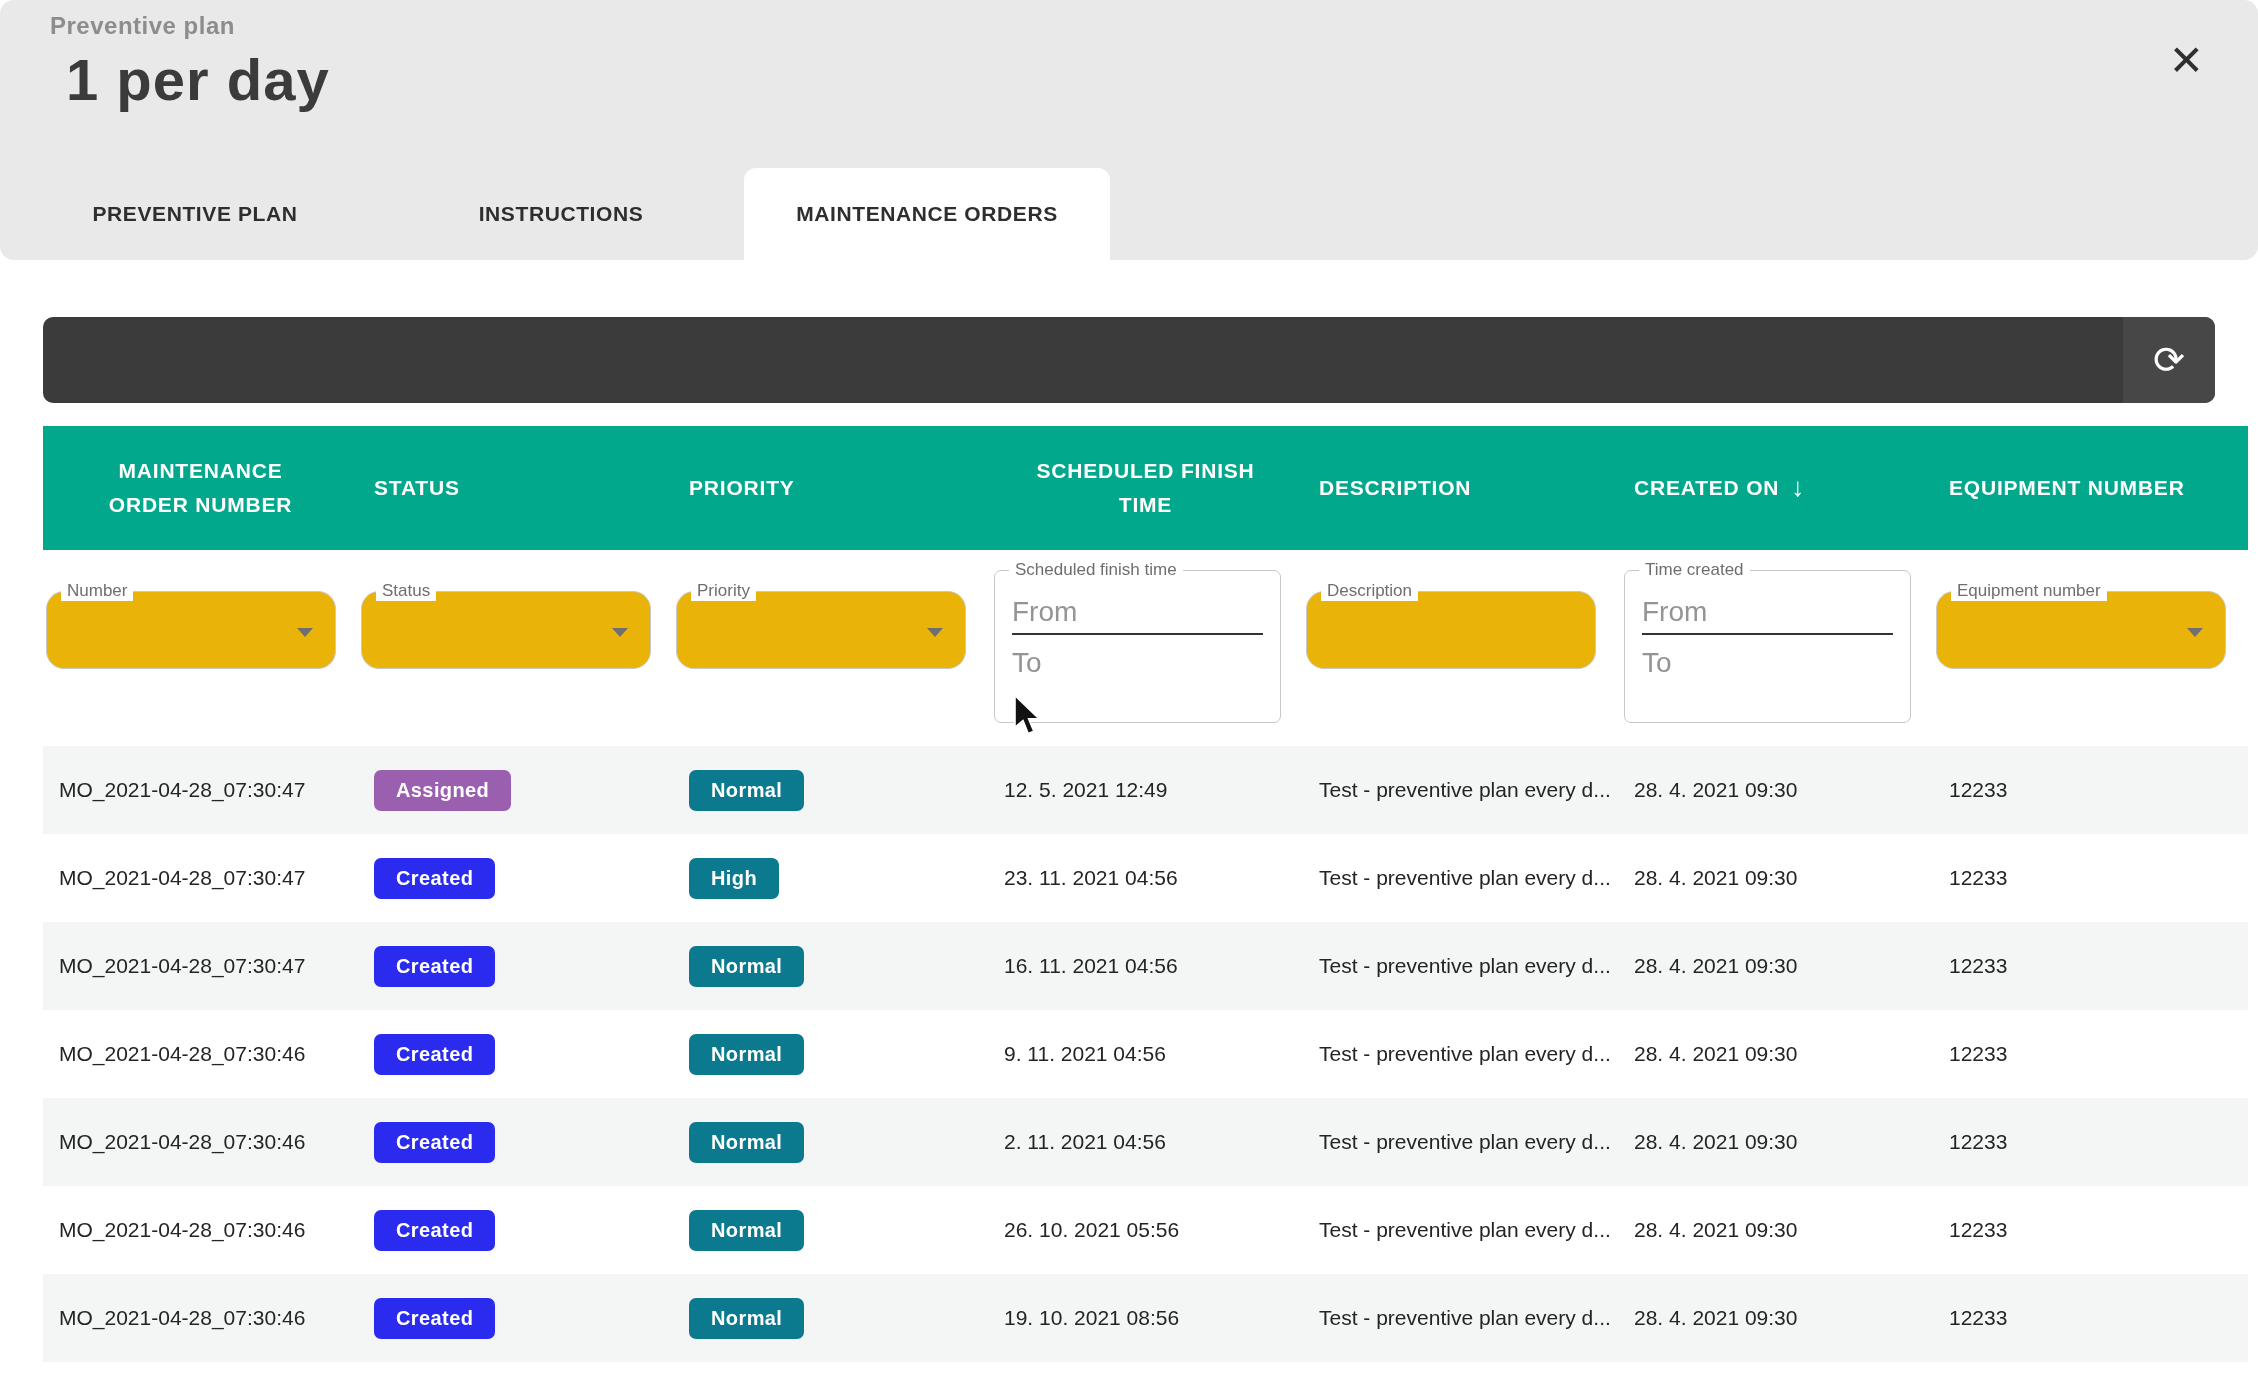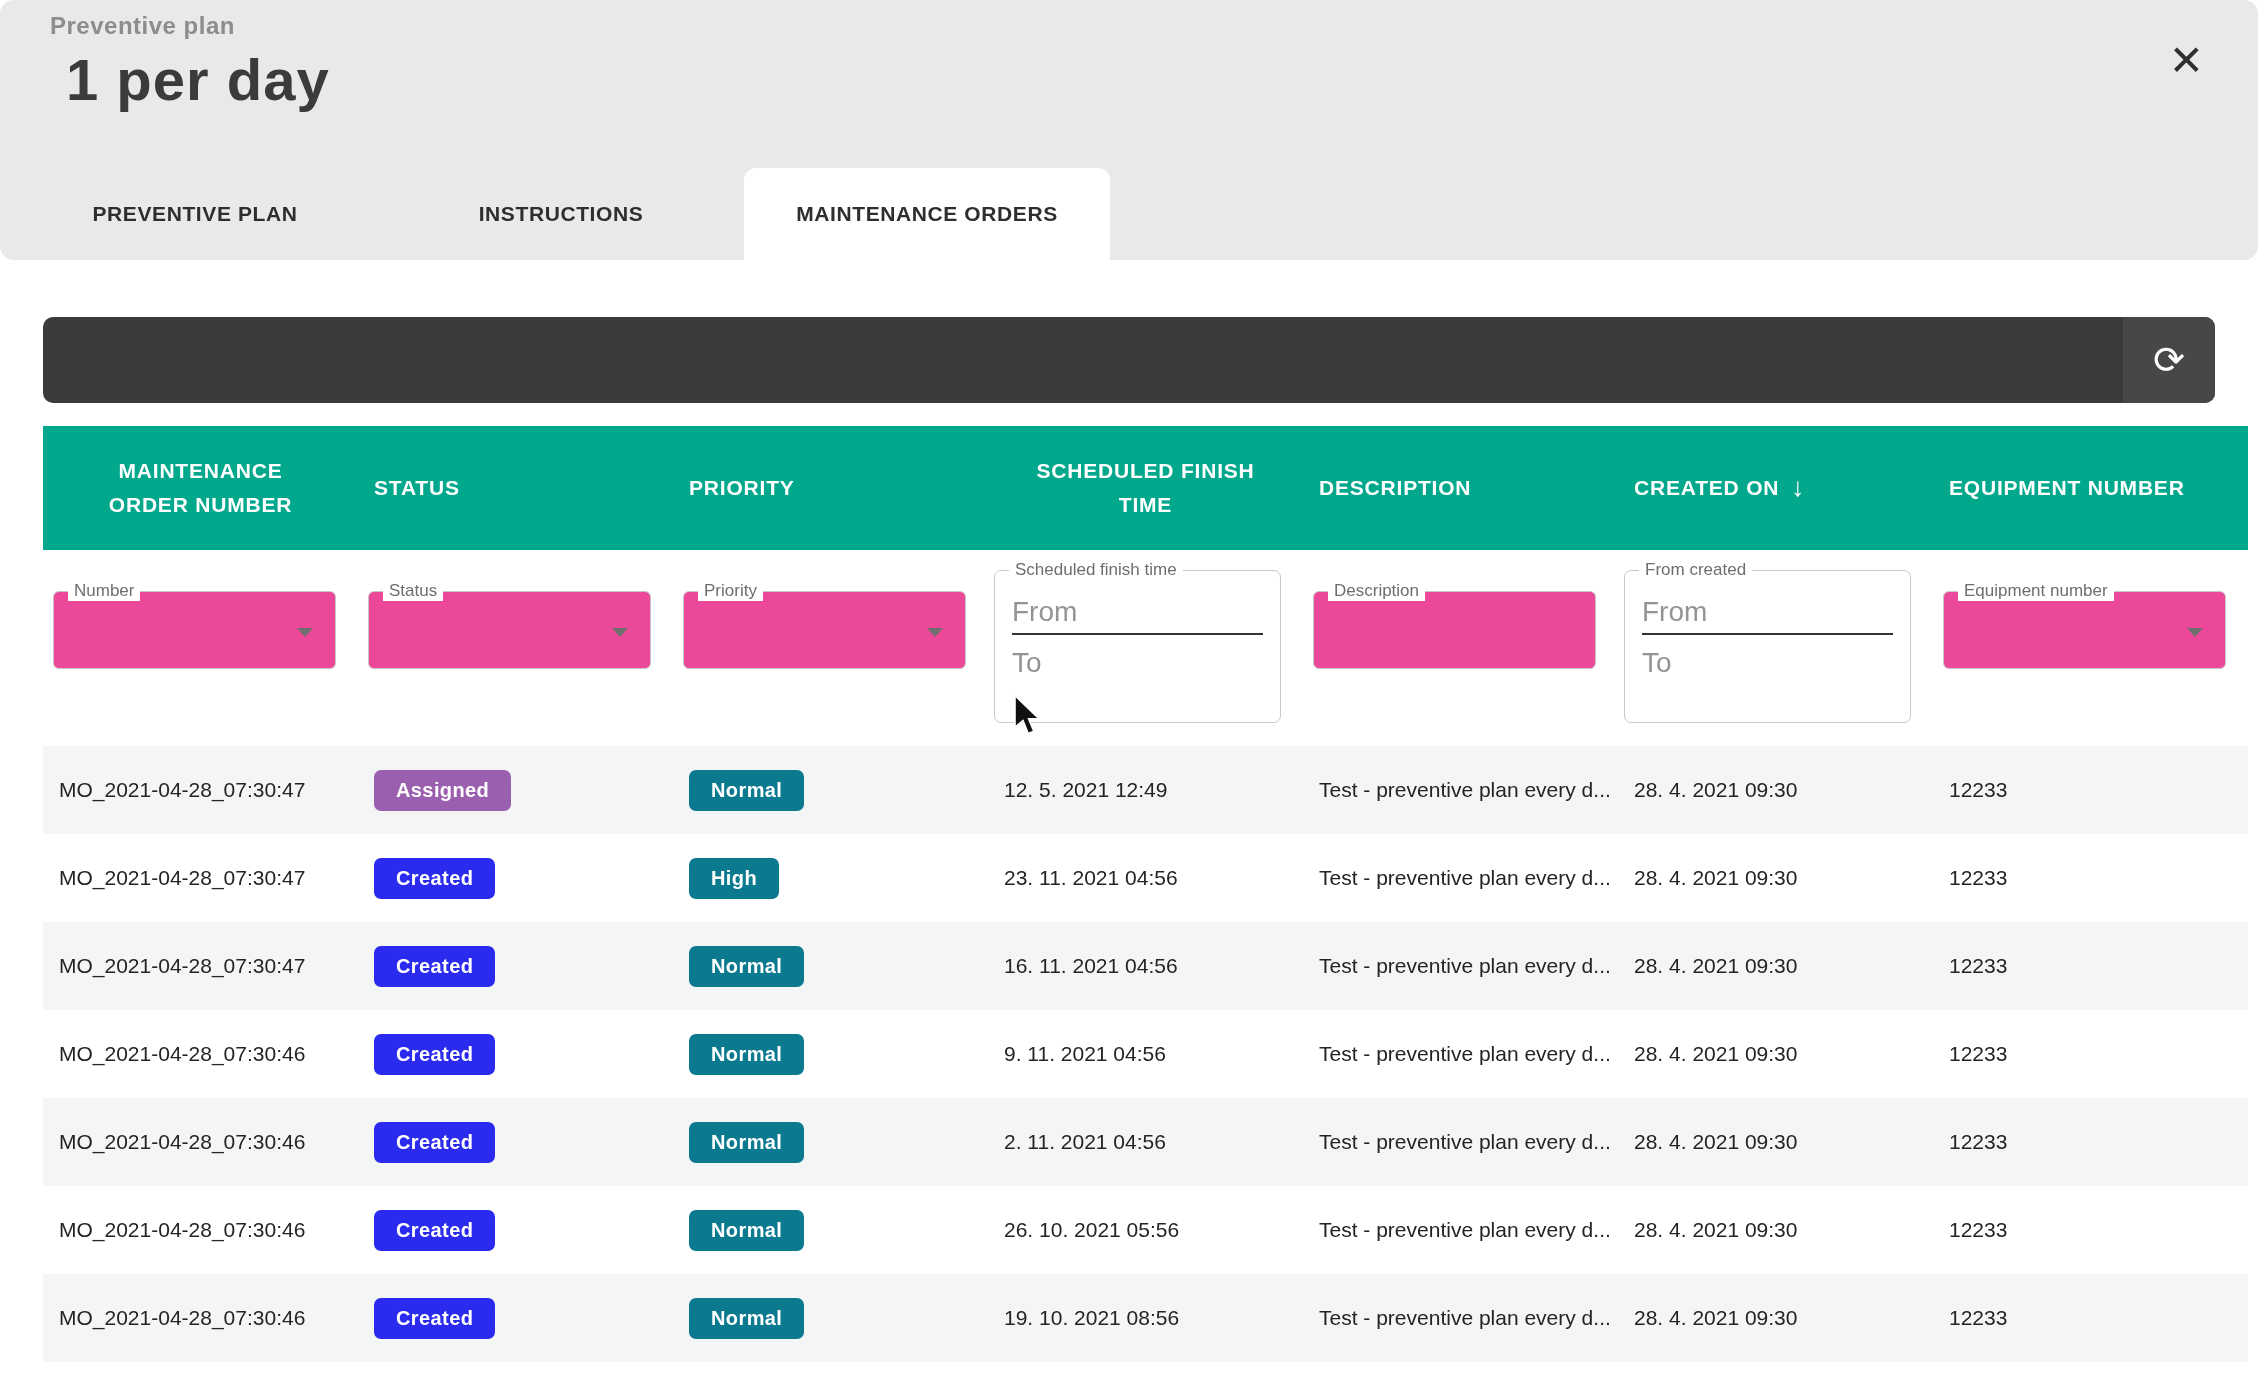--- a/index.html
+++ b/index.html
@@ -25,21 +25,21 @@
   
   .thead { position:absolute; top:426px; left:43px; width:2205px; height:124px; background:#02a88c; color:#fff; }
   .th { display:flex; align-items:center; padding:0 16px; font-size:21px; font-weight:700; letter-spacing:.8px; line-height:1.6; }
   .th.center { justify-content:center; text-align:center; }
   .th.center .wrapspan { display:block; max-width:250px; }
   .sort-ico { margin-left:12px; font-size:26px; font-weight:400; }
 
   
   .filters { position:absolute; top:550px; left:43px; width:2205px; height:196px; background:#fff; align-items:start; }
   .fcell { position:relative; height:196px; }
-  .fctl { position:relative; margin:41px 22px 0 10px; height:78px; border:1px solid #c8c8c8; border-radius:6px; background:#ec4899; cursor:pointer; }
+  .fctl { position:relative; margin:41px 22px 0 3px; height:78px; border:1px solid #c8c8c8; border-radius:18px; background:#eab308; cursor:pointer; }
   .flabel { position:absolute; top:-11px; left:14px; background:#fff; padding:0 6px; font-size:17px; color:#6e6e6e; white-space:nowrap; }
   .arrow { position:absolute; right:22px; top:36px; width:0; height:0; border-left:8px solid transparent; border-right:8px solid transparent; border-top:9px solid #6f6f6f; }
   .frange { position:relative; margin:20px 22px 0 6px; height:153px; border:1px solid #c8c8c8; border-radius:7px; background:#fff; padding-top:14px; }
   .frange input { display:block; width:calc(100% - 34px); margin:6px 17px 0; height:44px; border:none; outline:none; background:transparent; font-size:28px; color:#444; }
   .frange input.from { border-bottom:2px solid #333333; border-radius:0; }
   .frange input::placeholder, .finput::placeholder { color:#949494; }
   .finput { width:100%; height:100%; border:none; outline:none; background:transparent; padding:0 16px; font-size:21px; color:#444; border-radius:7px; }
 
   
   .rows { position:absolute; top:746px; left:43px; width:2205px; }
@@ -116,21 +116,21 @@
       </div>
     </div>
     <div class="fcell">
       <div class="fctl">
         <span class="flabel">Description</span>
         <input class="finput" type="text" style="">
       </div>
     </div>
     <div class="fcell">
       <div class="frange">
-        <span class="flabel">From created</span>
+        <span class="flabel">Time created</span>
         <input class="from" type="text" placeholder="From" style="">
         <input class="to" type="text" placeholder="To" style="">
       </div>
     </div>
     <div class="fcell">
       <div class="fctl">
         <span class="flabel">Equipment number</span>
         <span class="arrow"></span>
       </div>
     </div>

